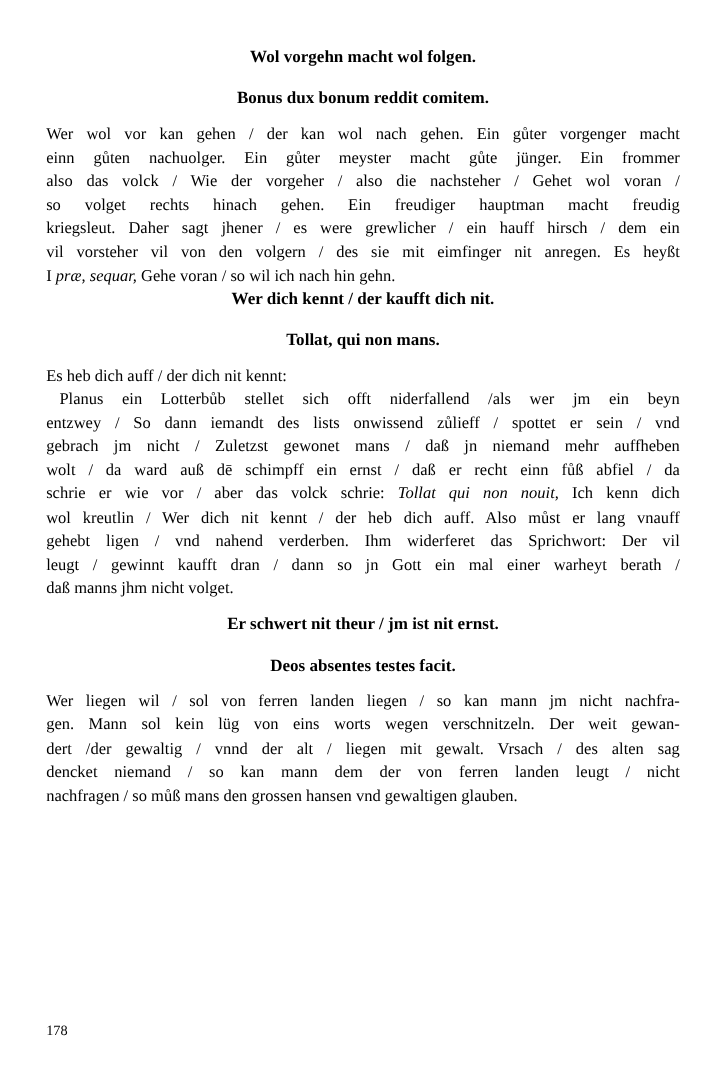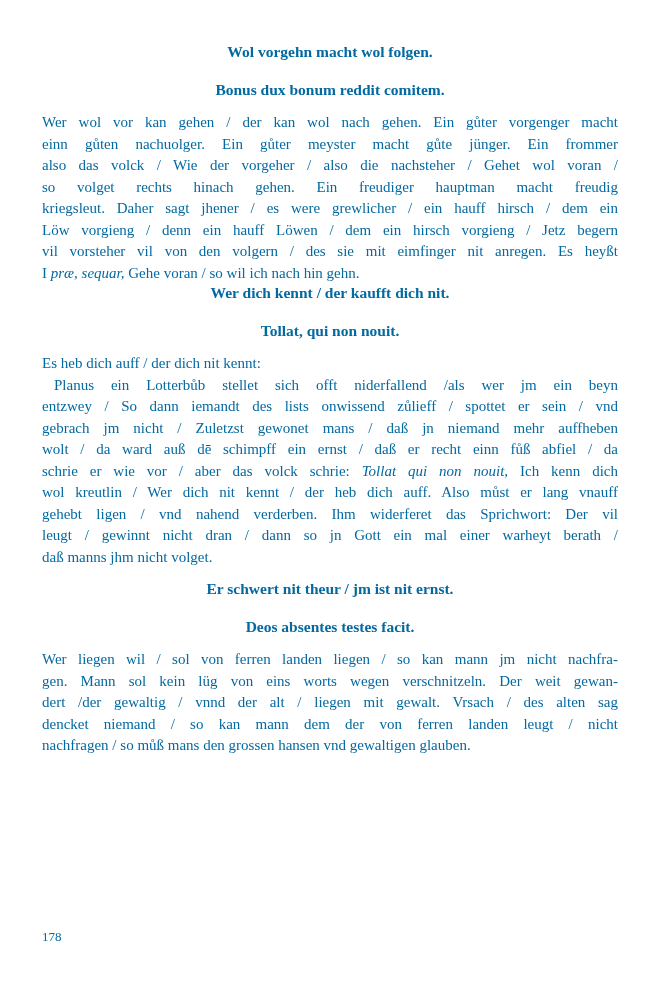--- a/index.html
+++ b/index.html
@@ -1,21 +1,21 @@
 <!DOCTYPE html>
 <html><head>
 <meta charset="utf-8">
 <style>
   html, body { margin: 0; padding: 0; background: #e8e8e8; }
   .page {
     position: relative;
     width: 660px;
     height: 990px;
     background: #ffffff;
-    color: #0369a1;
+    color: #000000;
     font-family: "Liberation Serif", serif;
     margin: 0 auto;
     overflow: hidden;
   }
   .content {
     position: absolute;
     left: 42px;
     top: 0;
     width: 576px;
   }
@@ -59,43 +59,42 @@
     <div class="section">
       <div class="heading heading-de-1">Wol vorgehn macht wol folgen.</div>
       <div class="heading heading-la">Bonus dux bonum reddit comitem.</div>
       <div class="para-group">
           <div class="para">
             <div class="line"><span>Wer wol vor kan gehen / der kan wol nach gehen. Ein gůter vorgenger macht</span></div>
             <div class="line"><span>einn gůten nachuolger. Ein gůter meyster macht gůte jünger. Ein frommer</span></div>
             <div class="line"><span>also das volck / Wie der vorgeher / also die nachsteher / Gehet wol voran /</span></div>
             <div class="line"><span>so volget rechts hinach gehen. Ein freudiger hauptman macht freudig</span></div>
             <div class="line"><span>kriegsleut. Daher sagt jhener / es were grewlicher / ein hauff hirsch / dem ein</span></div>
-            <div class="line"><span>Löw vorgieng / denn ein hauff Löwen / dem ein hirsch vorgieng / Jetz begern</span></div>
             <div class="line"><span>vil vorsteher vil von den volgern / des sie mit eimfinger nit anregen. Es heyßt</span></div>
             <div class="line last"><span>I </span><span class="it">præ, sequar,</span><span> Gehe voran / so wil ich nach hin gehn.</span></div>
           </div>
         </div>
     </div>
 
     <div class="section">
       <div class="heading heading-de-2">Wer dich kennt / der kaufft dich nit.</div>
-      <div class="heading heading-la">Tollat, qui non nouit.</div>
+      <div class="heading heading-la">Tollat, qui non mans.</div>
       <div class="para-group">
           <div class="para">
             <div class="line last"><span>Es heb dich auff / der dich nit kennt:</span></div>
           </div>
           <div class="para">
             <div class="line indent"><span>Planus ein Lotterbůb stellet sich offt niderfallend /als wer jm ein beyn</span></div>
             <div class="line"><span>entzwey / So dann iemandt des lists onwissend zůlieff / spottet er sein / vnd</span></div>
             <div class="line"><span>gebrach jm nicht / Zuletzst gewonet mans / daß jn niemand mehr auffheben</span></div>
             <div class="line"><span>wolt / da ward auß dē schimpff ein ernst / daß er recht einn fůß abfiel / da</span></div>
             <div class="line"><span>schrie er wie vor / aber das volck schrie: </span><span class="it">Tollat qui non nouit,</span><span> Ich kenn dich</span></div>
             <div class="line"><span>wol kreutlin / Wer dich nit kennt / der heb dich auff. Also můst er lang vnauff</span></div>
             <div class="line"><span>gehebt ligen / vnd nahend verderben. Ihm widerferet das Sprichwort: Der vil</span></div>
-            <div class="line"><span>leugt / gewinnt nicht dran / dann so jn Gott ein mal einer warheyt berath /</span></div>
+            <div class="line"><span>leugt / gewinnt kaufft dran / dann so jn Gott ein mal einer warheyt berath /</span></div>
             <div class="line last"><span>daß manns jhm nicht volget.</span></div>
           </div>
         </div>
     </div>
 
     <div class="section">
       <div class="heading heading-de-3">Er schwert nit theur / jm ist nit ernst.</div>
       <div class="heading heading-la">Deos absentes testes facit.</div>
       <div class="para-group">
           <div class="para">

